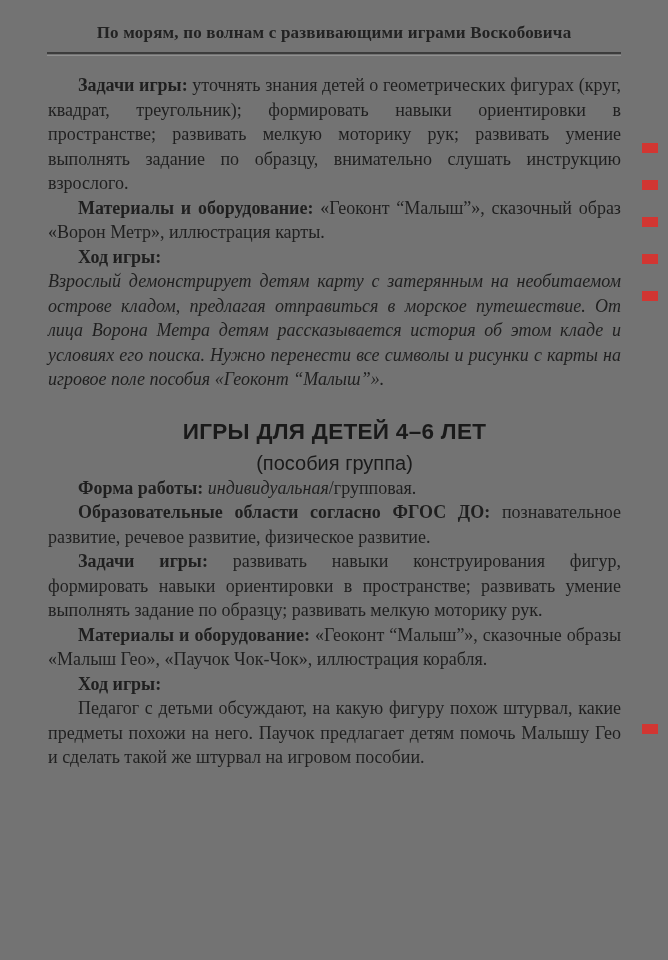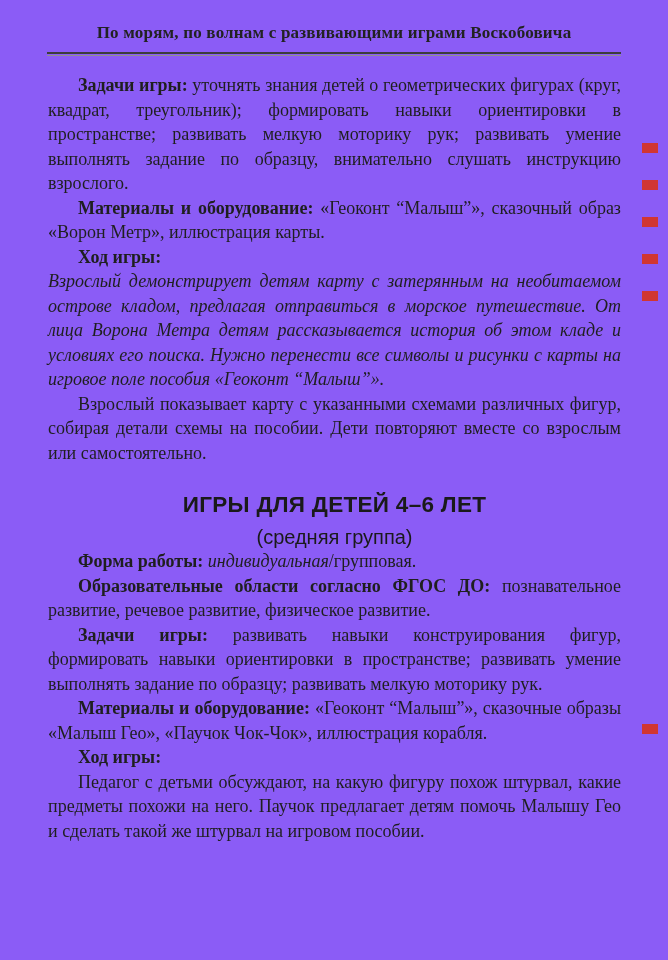--- a/index.html
+++ b/index.html
@@ -1,18 +1,18 @@
 <!DOCTYPE html>
 <html lang="ru"><head>
 <meta charset="utf-8">
 <style>
   html,body { margin:0; padding:0; background:#ffffff; }
   .page {
     position:relative; width:668px; height:960px; margin:0 auto;
-    background:#8b5cf6; overflow:hidden;
+    background:#737373; overflow:hidden;
     font-family:"Liberation Serif", serif; color:#1f1f1f;
   }
   .running-header {
     padding-top:23px; text-align:center;
     font-weight:bold; font-size:17px; letter-spacing:0.2px; color:#222;
   }
   .header-rule {
     margin:9px 47px 0 47px; height:1px;
     border-top:2.5px solid #3c3c3c; border-bottom:1px solid #909090;
   }
@@ -67,24 +67,23 @@
   <div class="content">
 
     <p class="para indent"><span class="lead">Задачи игры:</span><span> уточнять знания детей о геометрических фигурах (круг, квадрат, треугольник); формировать навыки ориентировки в пространстве; развивать мелкую моторику рук; развивать умение выполнять задание по образцу, внимательно слушать инструкцию взрослого.</span></p>
 
     <p class="para indent"><span class="lead">Материалы и оборудование:</span><span> «Геоконт “Малыш”», сказочный образ «Ворон Метр», иллюстрация карты.</span></p>
 
     <p class="para indent"><span class="lead">Ход игры:</span></p>
 
     <p class="para italic-para">Взрослый демонстрирует детям карту с затерянным на необитаемом острове кладом, предлагая отправиться в морское путешествие. От лица Ворона Метра детям рассказывается история об этом кладе и условиях его поиска. Нужно перенести все символы и рисунки с карты на игровое поле пособия «Геоконт “Малыш”».</p>
 
-    <p class="para indent">Взрослый показывает карту с указанными схемами различных фигур, собирая детали схемы на пособии. Дети повторяют вместе со взрослым или самостоятельно.</p>
 
     <h1 class="section-title">ИГРЫ ДЛЯ ДЕТЕЙ 4–6 ЛЕТ</h1>
-    <h2 class="section-subtitle">(средняя группа)</h2>
+    <h2 class="section-subtitle">(пособия группа)</h2>
 
 
     <p class="para indent"><span class="lead">Форма работы:</span> <span class="ital">индивидуальная</span><span>/групповая.</span></p>
 
     <p class="para indent"><span class="lead">Образовательные области согласно ФГОС ДО:</span><span> познавательное развитие, речевое развитие, физическое развитие.</span></p>
 
     <p class="para indent"><span class="lead">Задачи игры:</span><span> развивать навыки конструирования фигур, формировать навыки ориентировки в пространстве; развивать умение выполнять задание по образцу; развивать мелкую моторику рук.</span></p>
 
     <p class="para indent"><span class="lead">Материалы и оборудование:</span><span> «Геоконт “Малыш”», сказочные образы «Малыш Гео», «Паучок Чок-Чок», иллюстрация корабля.</span></p>
 

